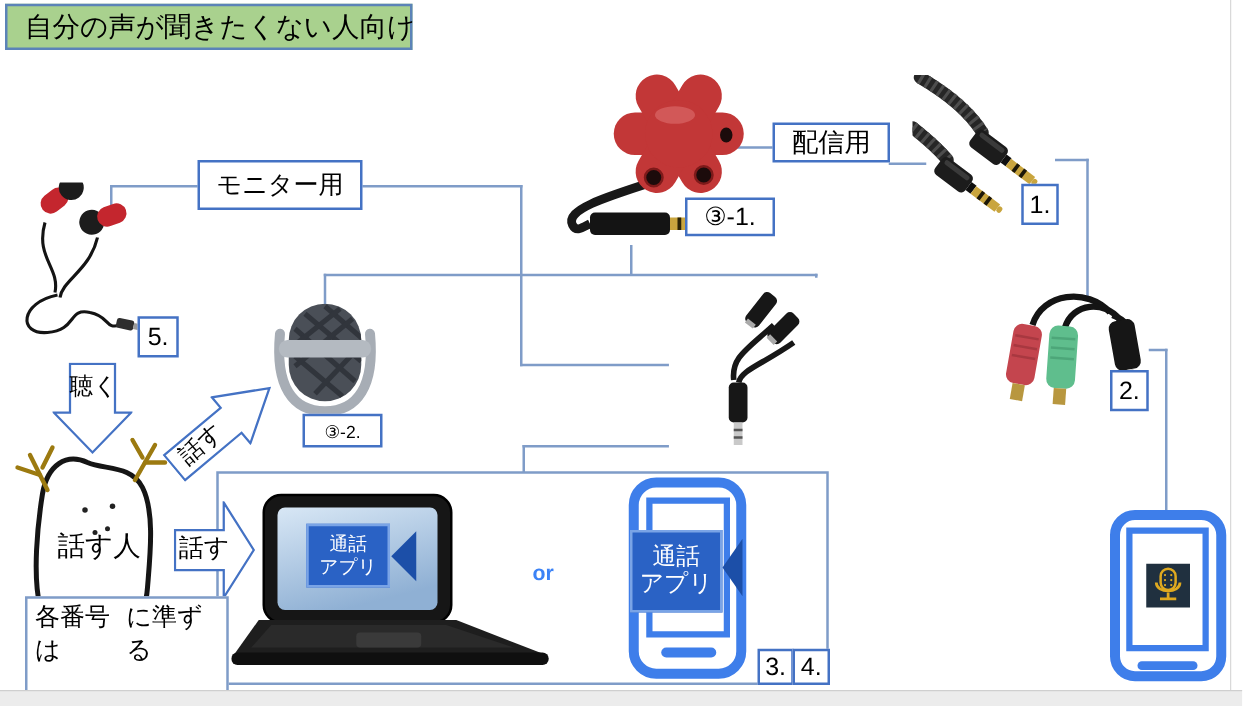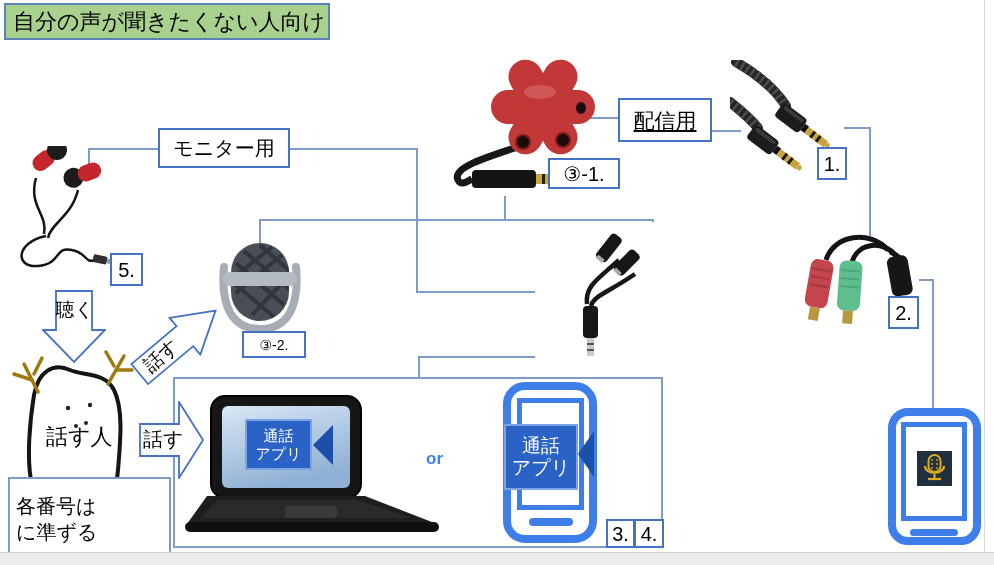--- a/index.html
+++ b/index.html
@@ -20,21 +20,21 @@
   .phone-inner{position:absolute;box-sizing:border-box;background:#fff;border:5px solid #3E7EEA;z-index:5;}
   .homebar{position:absolute;background:#3E7EEA;border-radius:4px;z-index:6;}
   svg{display:block;}
 </style>
 </head>
 <body>
 
 <div id="canvas">
 
   <div class="abs" style="left:4px;top:3px;width:326px;height:37px;background:#A9D18E;border:2px solid #5B83B8;
-              font-size:22px;line-height:33px;padding-left:4px;white-space:nowrap;text-align:center;">自分の声が聞きたくない人向け</div>
+              font-size:22px;line-height:33px;padding-left:14px;white-space:nowrap;">自分の声が聞きたくない人向け</div>
 
   <div class="cline" style="left:88px;top:148px;width:71px;height:2px;"></div>
   <div class="cline" style="left:88px;top:148px;width:2px;height:19px;"></div>
   <div class="cline" style="left:289px;top:148px;width:129px;height:2px;"></div>
   <div class="cline" style="left:416px;top:148px;width:2px;height:145px;"></div>
   <div class="cline" style="left:416px;top:291px;width:238px;height:2px;"></div>
   <div class="cline" style="left:259px;top:219px;width:395px;height:2px;"></div>
   <div class="cline" style="left:259px;top:219px;width:2px;height:31px;"></div>
   <div class="cline" style="left:504px;top:196px;width:2px;height:24px;"></div>
   <div class="cline" style="left:652px;top:219px;width:2px;height:74px;"></div>
@@ -169,21 +169,21 @@
       <line x1="2" y1="26" x2="21" y2="26" stroke="#4DA679" stroke-width="2"></line>
       <rect x="6.5" y="50" width="10" height="13" fill="#B8973F"></rect>
     </g>
     <g transform="translate(86,26) rotate(-10)">
       <rect x="0" y="0" width="21" height="40" rx="6" fill="#161616"></rect>
       <rect x="6" y="40" width="8" height="12" fill="#C9C9C9"></rect>
     </g>
   </svg>
 
   <div class="lbl" style="left:158px;top:128px;width:132px;height:40px;">モニター用</div>
-  <div class="lbl" style="left:618px;top:98px;width:94px;height:44px;font-size:21px;text-decoration:underline;">配信用</div>
+  <div class="lbl" style="left:618px;top:98px;width:94px;height:32px;font-size:21px;">配信用</div>
   <div class="lbl" style="left:548px;top:158px;width:72px;height:31px;">③-1.</div>
   <div class="lbl" style="left:242px;top:331px;width:64px;height:27px;font-size:14px;">③-2.</div>
   <div class="lbl numlbl" style="left:817px;top:147px;width:30px;height:33px;">1.</div>
   <div class="lbl numlbl" style="left:888px;top:296px;width:31px;height:33px;">2.</div>
   <div class="lbl numlbl" style="left:110px;top:253px;width:33px;height:33px;">5.</div>
   <div class="lbl numlbl" style="left:606px;top:519px;width:29px;height:29px;z-index:7;">3.</div>
   <div class="lbl numlbl" style="left:634px;top:519px;width:30px;height:29px;z-index:7;">4.</div>
 
   <svg class="abs" style="left:42px;top:290px;" width="64" height="74" viewBox="0 0 64 74">
     <polygon points="14,1 50,1 50,40 63,40 32,72 1,40 14,40" fill="#FFFFFF" stroke="#4472C4" stroke-width="1.8"></polygon>
@@ -266,21 +266,21 @@
         <circle cx="15" cy="17" r="0.9"></circle>
           <circle cx="20" cy="17" r="0.9"></circle>
       </g>
       <path d="M 8,15 C 8,24 27,24 27,15" fill="none" stroke="#DFA91F" stroke-width="2.2"></path>
       <line x1="17.5" y1="23" x2="17.5" y2="28" stroke="#DFA91F" stroke-width="2.2"></line>
       <line x1="11" y1="28" x2="24" y2="28" stroke="#DFA91F" stroke-width="2.2"></line>
     </svg>
   </div>
   <div class="homebar" style="left:910px;top:529px;width:48px;height:7px;"></div>
 
-  <div class="lbl" style="left:8px;top:477px;width:163px;height:83px;border-color:#7F9CC8;flex-direction:column;align-items:flex-start;justify-content:center;padding:2px 6px;line-height:1.3;">
+  <div class="lbl" style="left:20px;top:477px;width:163px;height:83px;border-color:#7F9CC8;flex-direction:row;align-items:flex-start;justify-content:center;padding:2px 6px;line-height:1.3;">
     <span>各番号は</span>
     <span>に準ずる</span>
   </div>
 
   <div class="abs" style="left:0px;top:552px;width:994px;height:13px;background:#ECECEC;border-top:1px solid #CFCFCF;"></div>
   <div class="abs" style="left:984px;top:0px;width:1px;height:552px;background:#D9D9D9;"></div>
 
 </div>
 
 </body></html>

